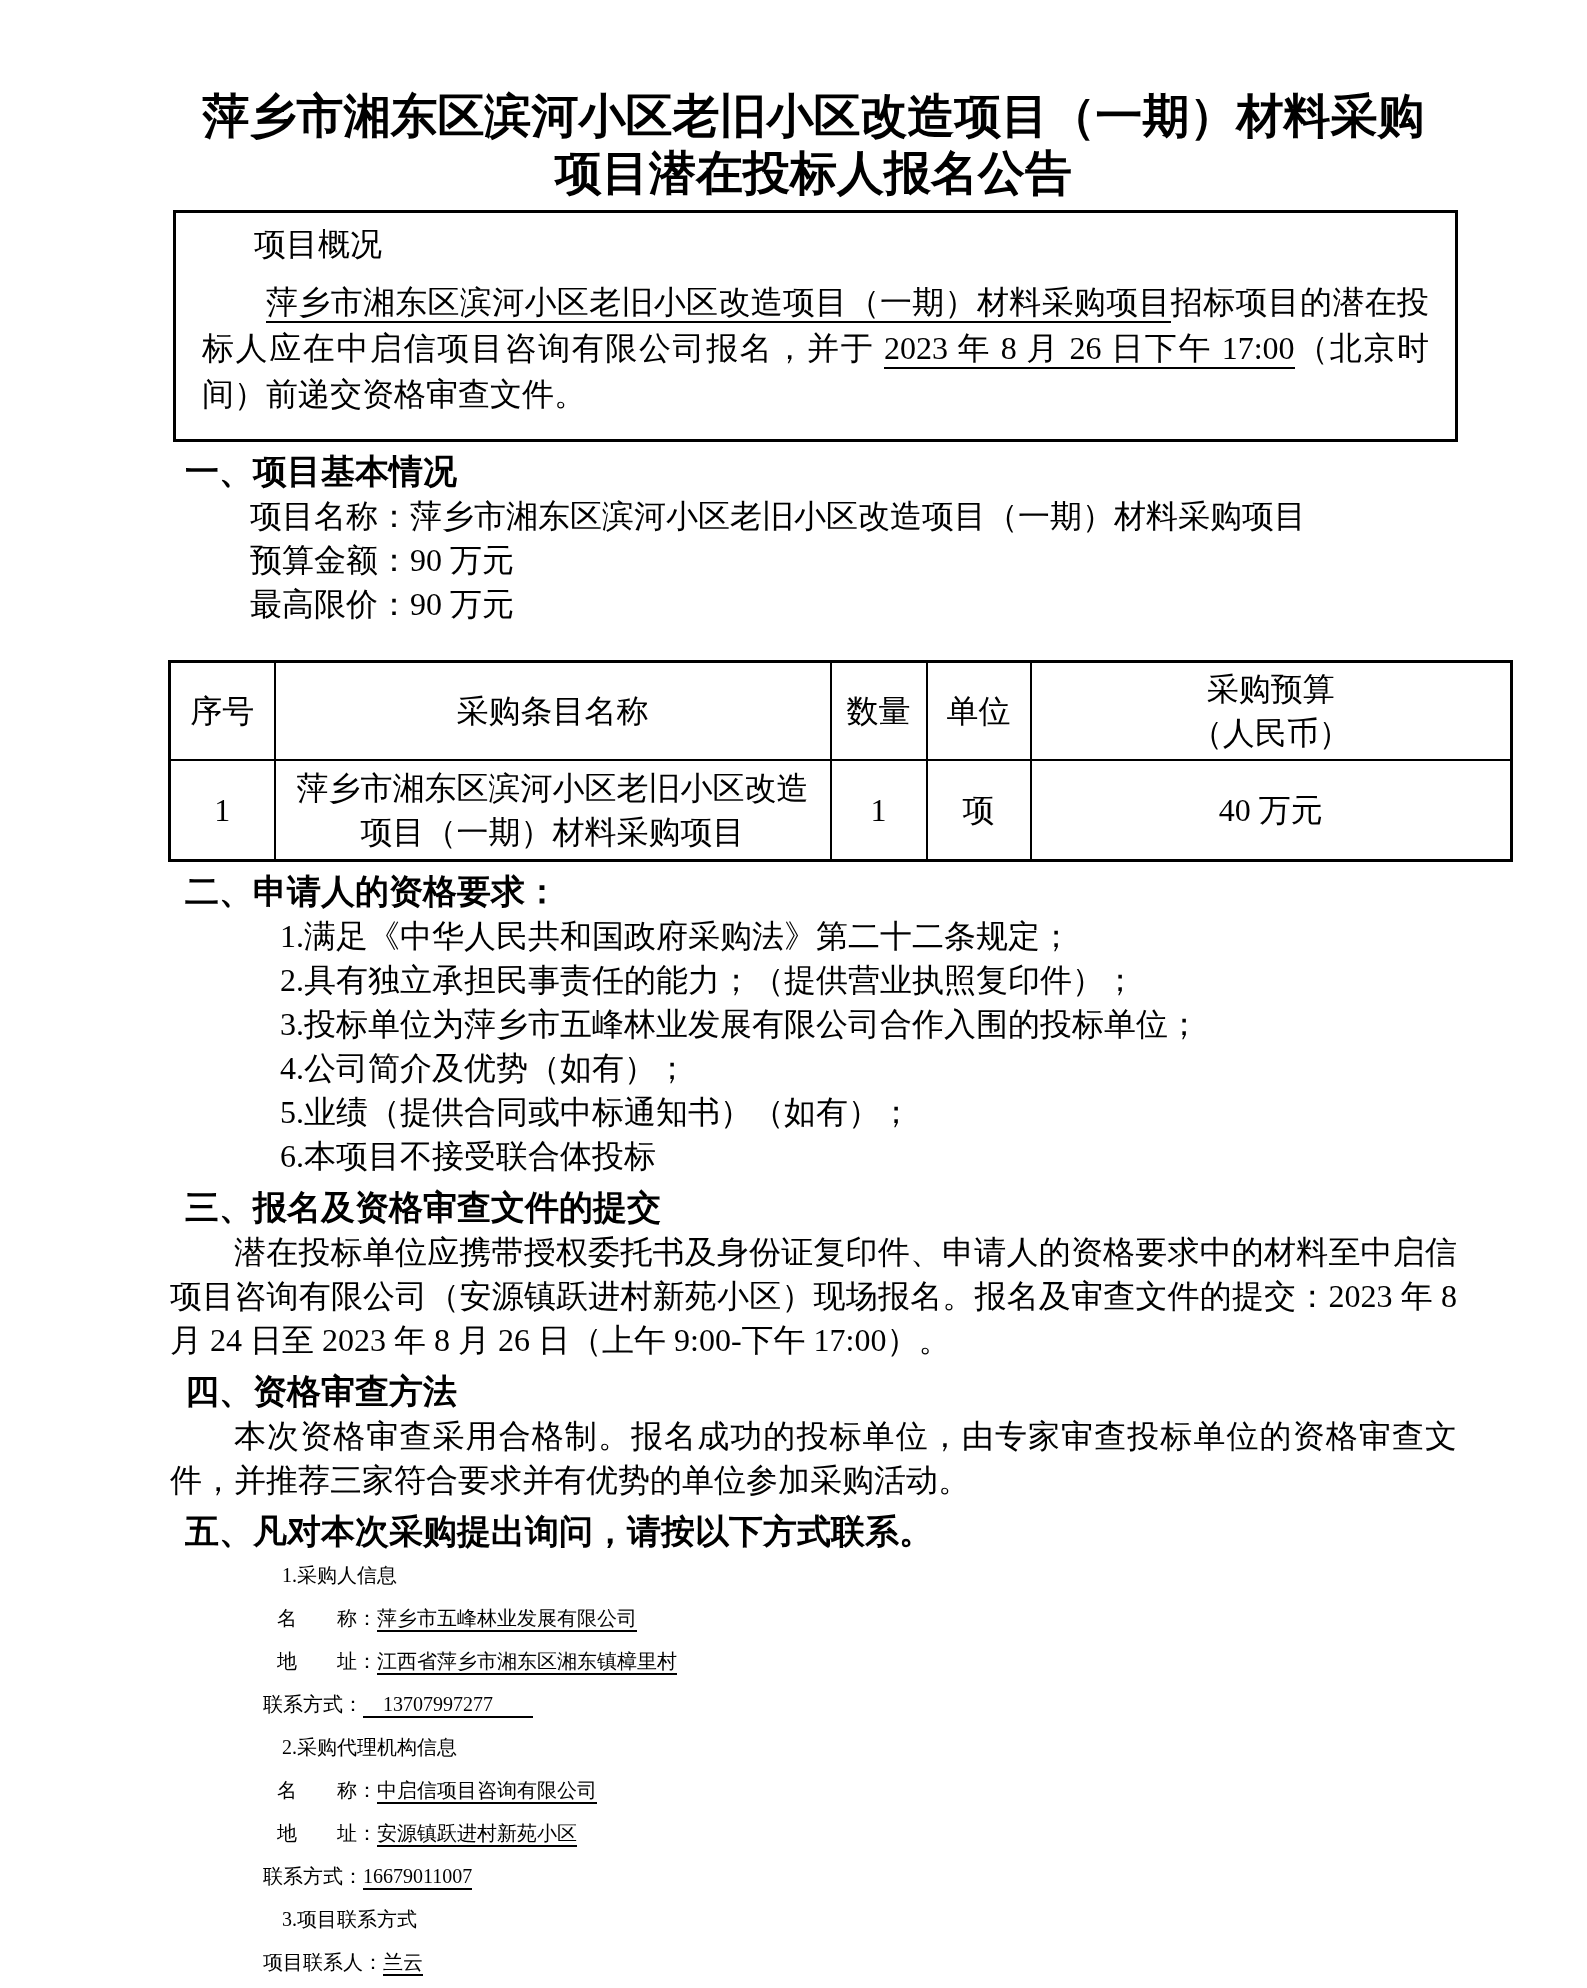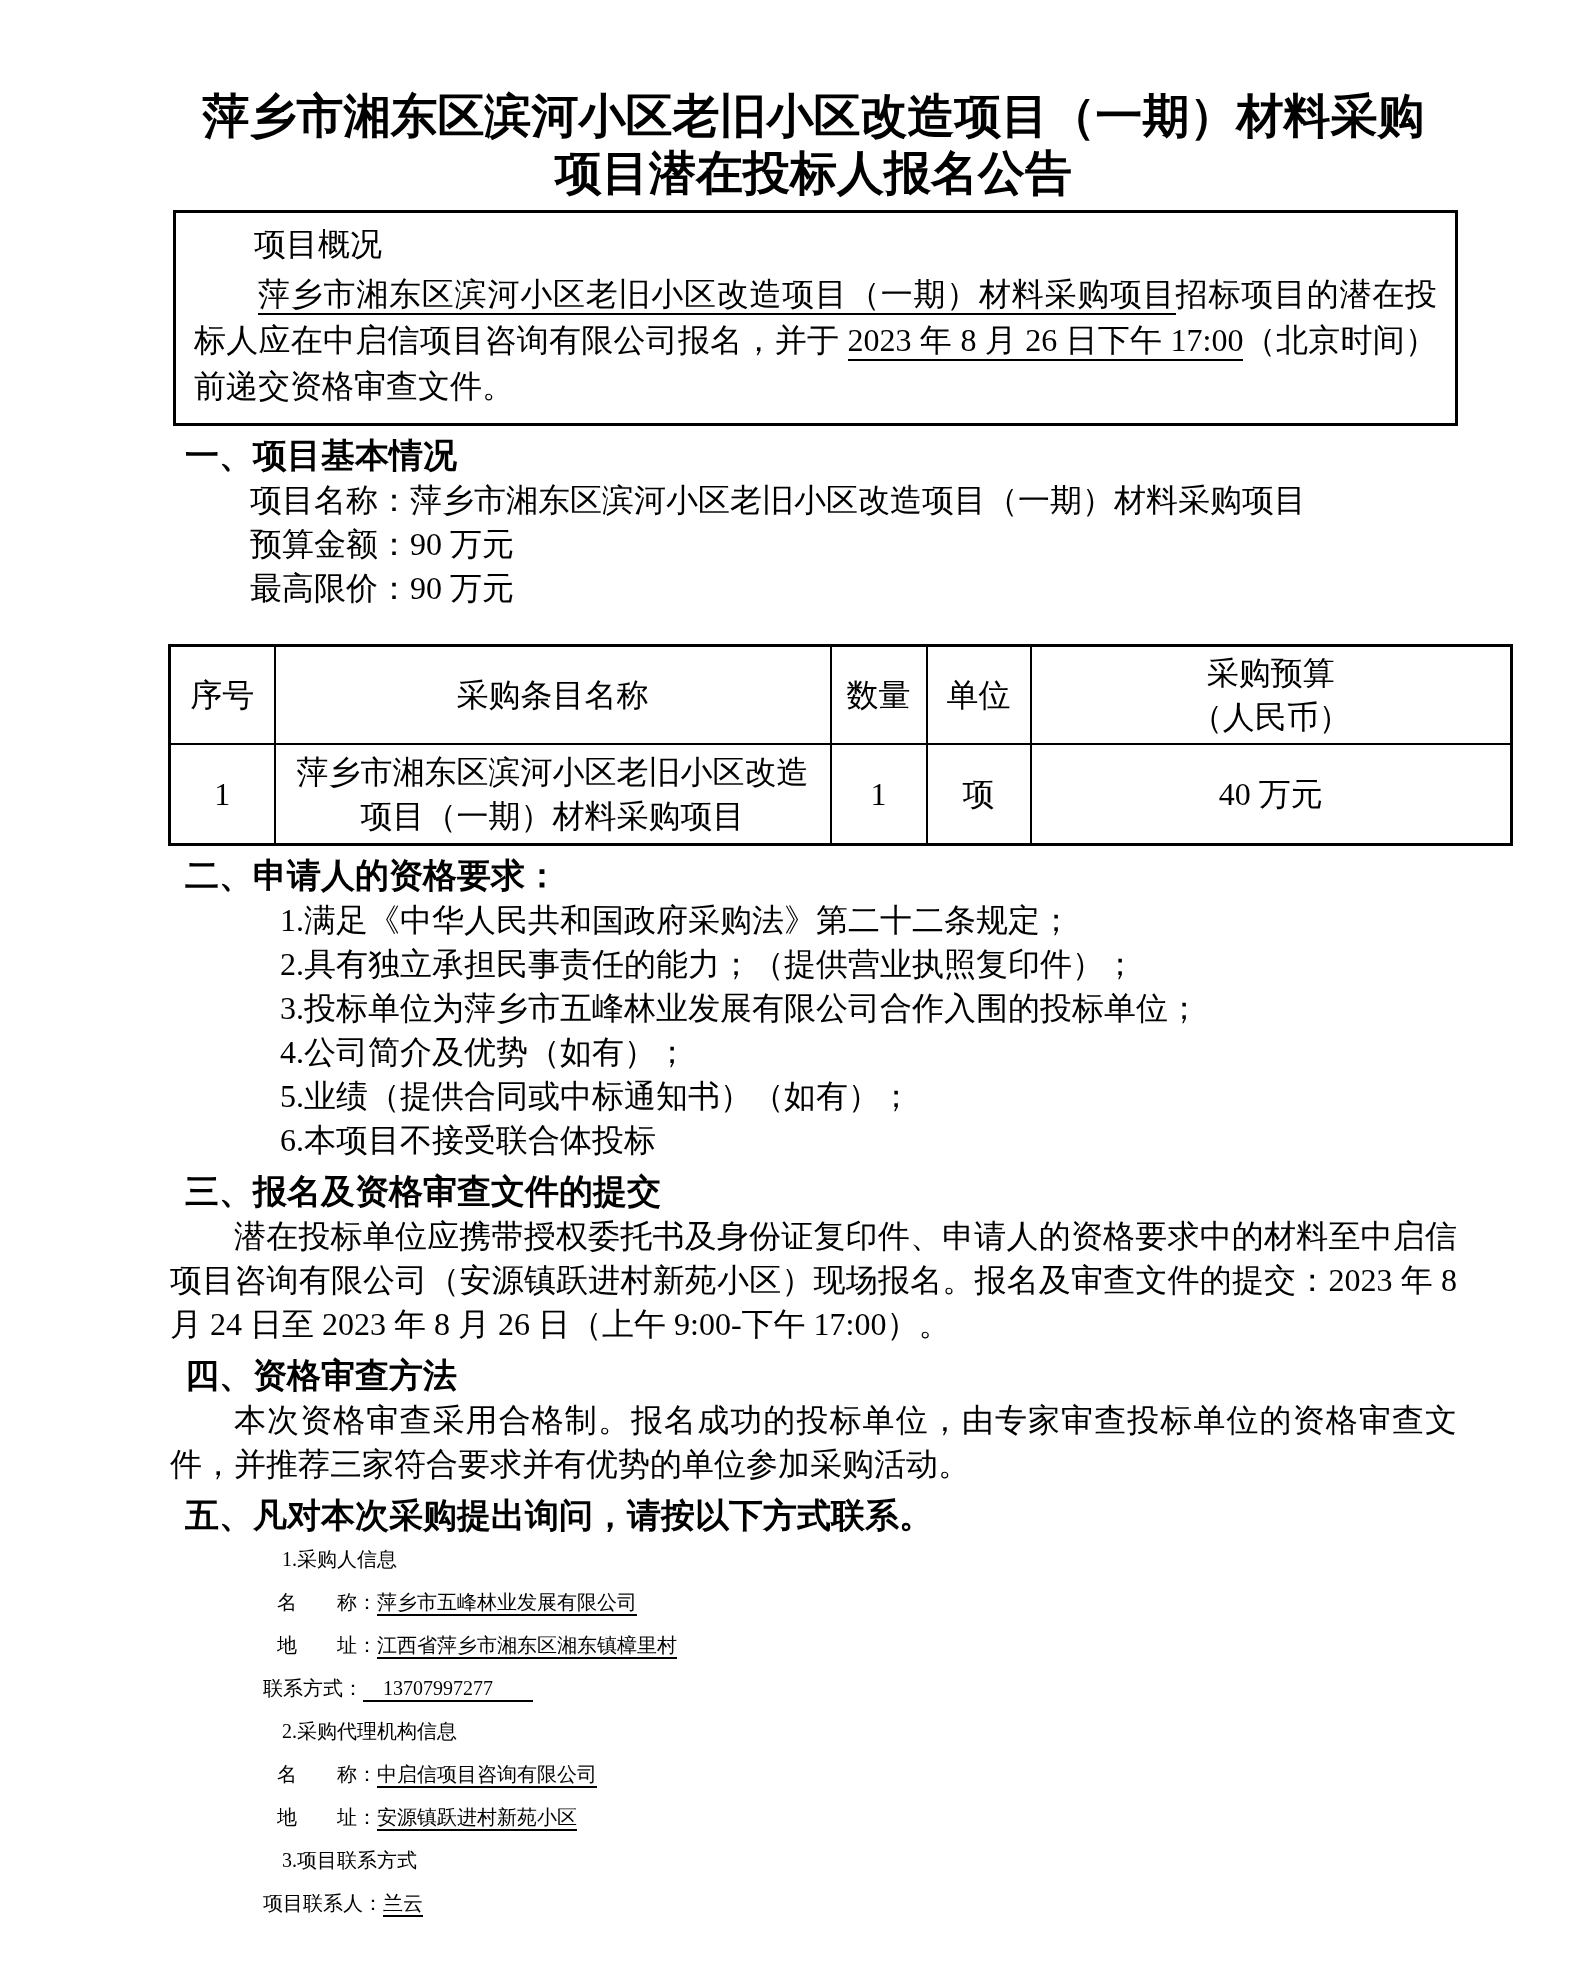--- a/index.html
+++ b/index.html
@@ -27,21 +27,21 @@
     box-sizing: border-box;
     border: 3px solid #000;
     width: 1285px;
     margin-left: 3px;
     padding: 8px 14px 10px 14px;
     font-size: 32px;
     line-height: 46px;
   }
   .box-heading { text-indent: 64px; }
   .box-para {
-    margin: 4px;
+    margin: 12px;
     text-indent: 64px;
     text-align: justify;
   }
   .u-inline {
     border-bottom: 2px solid #000;
     padding-bottom: 1px;
   }
   .sec-heading {
     font-size: 34px;
     font-weight: bold;
@@ -161,17 +161,18 @@
   <div class="sec-heading">五、凡对本次采购提出询问，请按以下方式联系。</div>
 
   <div class="contact-line ind-sub">1.采购人信息</div>
   <div class="contact-line ind-label"><span>名　　称：</span><span class="u-value">萍乡市五峰林业发展有限公司</span></div>
   <div class="contact-line ind-label"><span>地　　址：</span><span class="u-value">江西省萍乡市湘东区湘东镇樟里村</span></div>
   <div class="contact-line ind-tel"><span>联系方式：</span><span class="u-value">　13707997277　　</span></div>
 
   <div class="contact-line ind-sub">2.采购代理机构信息</div>
   <div class="contact-line ind-label"><span>名　　称：</span><span class="u-value">中启信项目咨询有限公司</span></div>
   <div class="contact-line ind-label"><span>地　　址：</span><span class="u-value">安源镇跃进村新苑小区</span></div>
+  <div class="contact-line ind-tel"><span>联系方式：</span><span class="u-value">16679011007</span></div>
 
   <div class="contact-line ind-sub">3.项目联系方式</div>
   <div class="contact-line ind-tel"><span>项目联系人：</span><span class="u-value">兰云</span></div>
 
 </div>
 
 </body></html>

